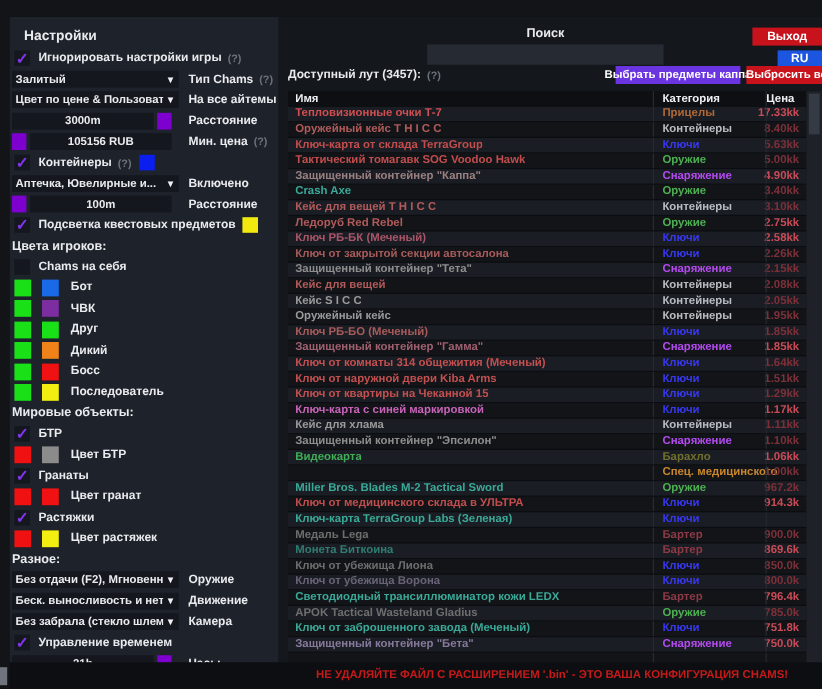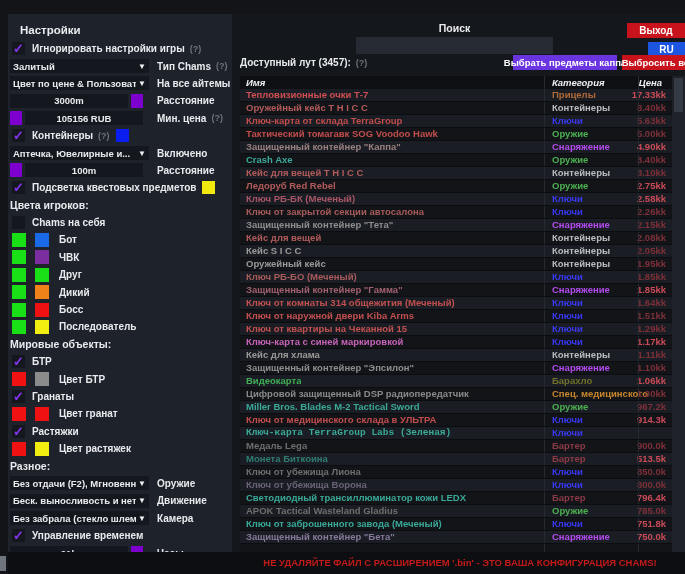--- a/index.html
+++ b/index.html
@@ -34,21 +34,21 @@
             font-size:10px;font-weight:bold;display:flex;align-items:center;justify-content:center;}
   #loot-header{position:absolute;left:232px;top:41px;height:15px;display:flex;align-items:center;
                font-size:10px;font-weight:bold;color:#e9ebee;}
   #kappa-btn{position:absolute;left:505px;top:41px;width:104px;height:15px;background:#6a34e0;color:#fff;
              font-size:9.5px;font-weight:bold;display:flex;align-items:center;justify-content:center;white-space:nowrap;}
   #discard-btn{position:absolute;left:614px;top:41px;width:72px;height:15px;background:#c8121c;color:#fff;
                font-size:9.5px;font-weight:bold;display:flex;align-items:center;justify-content:center;white-space:nowrap;}
   
   #table{position:absolute;left:232px;top:62px;width:432px;}
   #table-header{position:relative;height:13px;background:#0d0f13;}
-  .th{position:absolute;top:0;font-size:9.5px;font-weight:bold;color:#eef0f2;line-height:13px;font-style:italic;}
+  .th{position:absolute;top:0;font-size:9.5px;font-weight:bold;color:#eef0f2;line-height:13px;}
   .th-name{left:6px;} .th-cat{left:312px;} .th-price{right:10px;}
   #table-rows{position:relative;height:463px;overflow:hidden;}
   .t-row{position:relative;height:13px;box-sizing:border-box;border-bottom:1px solid #0b0d10;}
   .t-row:nth-child(odd){background:#1a1d23;}
   .t-row:nth-child(even){background:#121418;}
   .t-row::before,.t-row::after,#table-header::before,#table-header::after{
       content:"";position:absolute;top:0;bottom:0;width:1px;background:#262b31;}
   .t-row::before,#table-header::before{left:304px;}
   .t-row::after,#table-header::after{left:398px;}
   .t-cell{position:absolute;top:0;font-size:9.5px;font-weight:bold;line-height:12px;white-space:nowrap;}
@@ -377,48 +377,47 @@
             <span class="t-cell t-name" style="color: rgb(142, 142, 142);">Защищенный контейнер "Эпсилон"</span>
             <span class="t-cell t-cat" style="color: rgb(180, 75, 240);">Снаряжение</span>
             <span class="t-cell t-price" style="color: rgb(126, 48, 57);">1.10kk</span>
           </div>
           <div class="t-row">
             <span class="t-cell t-name" style="color: rgb(63, 174, 86);">Видеокарта</span>
             <span class="t-cell t-cat" style="color: rgb(112, 112, 44);">Барахло</span>
             <span class="t-cell t-price" style="color: rgb(201, 75, 87);">1.06kk</span>
           </div>
           <div class="t-row">
-            <span class="t-cell t-name" style="color: rgb(138, 138, 138);">Цифровой защищенный DSP радиопередатчик</span>
             <span class="t-cell t-cat" style="color: rgb(200, 135, 46);">Спец. медицинского</span>
             <span class="t-cell t-price" style="color: rgb(126, 48, 57);">1.00kk</span>
           </div>
           <div class="t-row">
             <span class="t-cell t-name" style="color: rgb(58, 169, 152);">Miller Bros. Blades M-2 Tactical Sword</span>
             <span class="t-cell t-cat" style="color: rgb(76, 176, 81);">Оружие</span>
             <span class="t-cell t-price" style="color: rgb(126, 48, 57);">967.2k</span>
           </div>
           <div class="t-row">
             <span class="t-cell t-name" style="color: rgb(194, 77, 77);">Ключ от медицинского склада в УЛЬТРА</span>
             <span class="t-cell t-cat" style="color: rgb(56, 56, 240);">Ключи</span>
             <span class="t-cell t-price" style="color: rgb(201, 75, 87);">914.3k</span>
           </div>
           <div class="t-row">
-            <span class="t-cell t-name" style="color: rgb(58, 169, 152); font-family: Liberation Mono, monospace;">Ключ-карта TerraGroup Labs (Зеленая)</span>
+            <span class="t-cell t-name" style="color: rgb(58, 169, 152);">Ключ-карта TerraGroup Labs (Зеленая)</span>
             <span class="t-cell t-cat" style="color: rgb(56, 56, 240);">Ключи</span>
             <span class="t-cell t-price" style="color: rgb(201, 75, 87); margin-top: 20px;">913.8k</span>
           </div>
           <div class="t-row">
             <span class="t-cell t-name" style="color: rgb(110, 110, 110);">Медаль Lega</span>
             <span class="t-cell t-cat" style="color: rgb(140, 58, 70);">Бартер</span>
             <span class="t-cell t-price" style="color: rgb(126, 48, 57);">900.0k</span>
           </div>
           <div class="t-row">
             <span class="t-cell t-name" style="color: rgb(47, 125, 114);">Монета Биткоина</span>
             <span class="t-cell t-cat" style="color: rgb(140, 58, 70);">Бартер</span>
-            <span class="t-cell t-price" style="color: rgb(201, 75, 87);">513.5k</span>
+            <span class="t-cell t-price" style="color: rgb(201, 75, 87);">869.6k</span>
           </div>
           <div class="t-row">
             <span class="t-cell t-name" style="color: rgb(110, 110, 110);">Ключ от убежища Лиона</span>
             <span class="t-cell t-cat" style="color: rgb(56, 56, 240);">Ключи</span>
             <span class="t-cell t-price" style="color: rgb(126, 48, 57);">850.0k</span>
           </div>
           <div class="t-row">
             <span class="t-cell t-name" style="color: rgb(106, 99, 120);">Ключ от убежища Ворона</span>
             <span class="t-cell t-cat" style="color: rgb(56, 56, 240);">Ключи</span>
             <span class="t-cell t-price" style="color: rgb(126, 48, 57);">800.0k</span>

